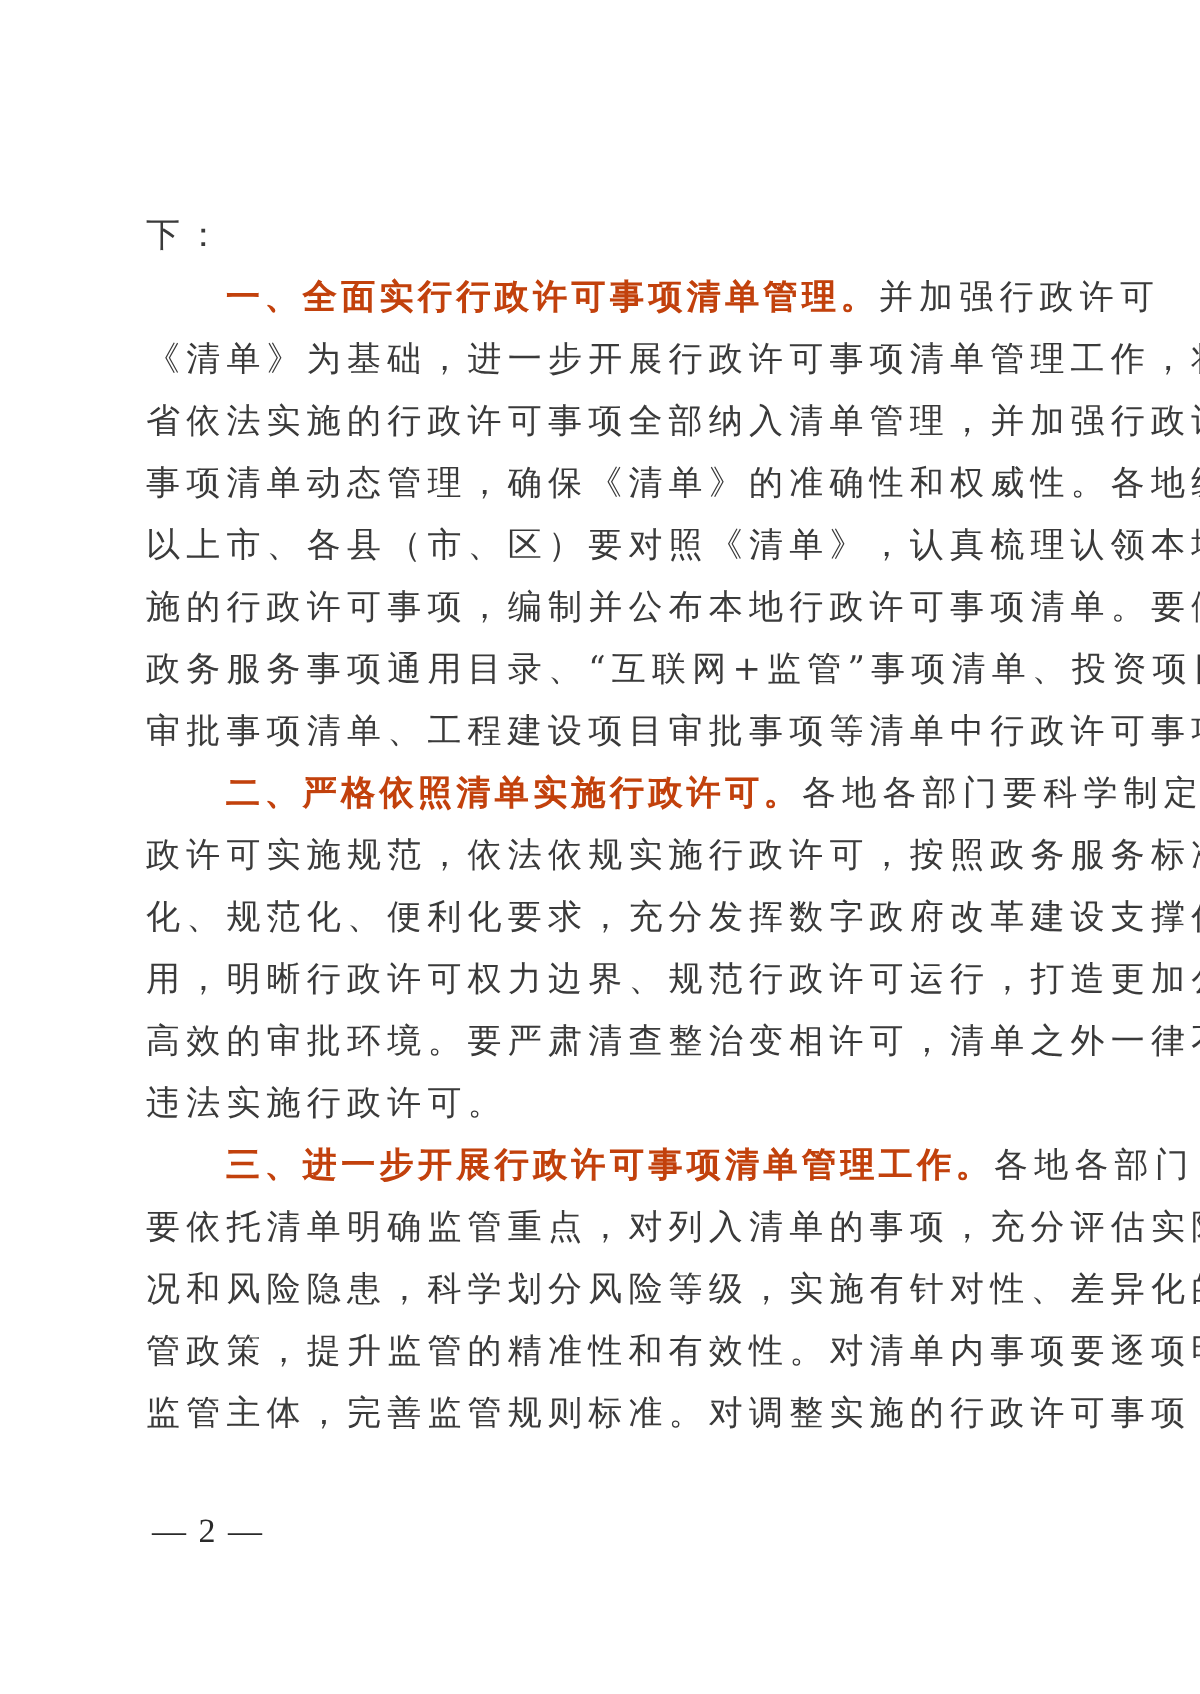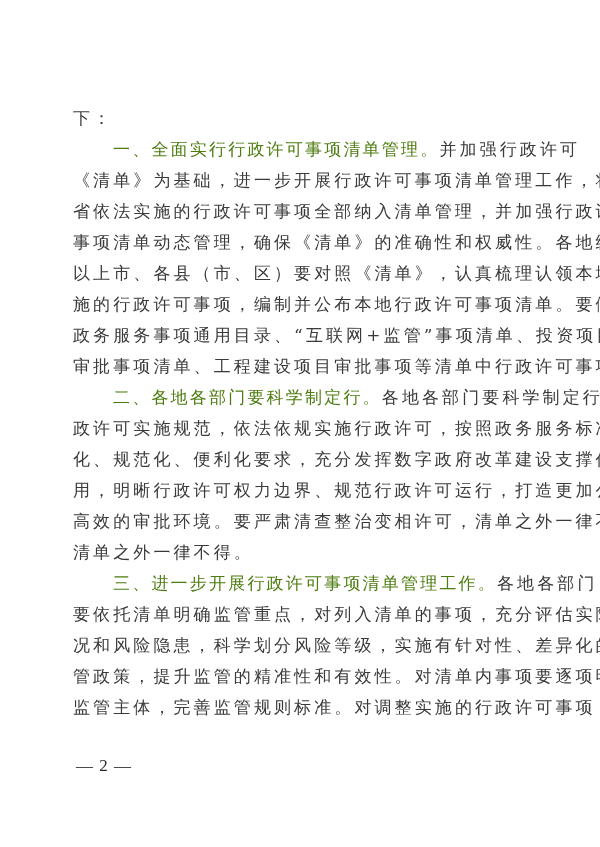--- a/index.html
+++ b/index.html
@@ -35,22 +35,22 @@
       letter-spacing: 3.1px;
       color: #3a3a3a;
       white-space: nowrap;
       overflow: visible;
     }
     .line.indent {
       padding-left: 40px;
     }
     .heading {
       font-family: "DejaVu Sans", "Liberation Sans", sans-serif;
-      font-weight: normal;
-      color: #4d7c0f;
+      font-weight: bold;
+      color: #c2410c;
       letter-spacing: 2.2px;
     }
     .page-number {
       position: absolute;
       left: 76px;
       top: 756px;
       font-size: 17px;
       color: #2a2a2a;
       font-family: "Liberation Serif", "DejaVu Serif", serif;
       letter-spacing: 1px;
@@ -68,27 +68,27 @@
       <span class="heading">一、全面实行行政许可事项清单管理。</span><span>并加强行政许可</span>
     </div>
     <div class="line"><span>《清单》为基础，进一步开展行政许可事项清单管理工作，将全</span></div>
     <div class="line"><span>省依法实施的行政许可事项全部纳入清单管理，并加强行政许可</span></div>
     <div class="line"><span>事项清单动态管理，确保《清单》的准确性和权威性。各地级</span></div>
     <div class="line"><span>以上市、各县（市、区）要对照《清单》，认真梳理认领本地实</span></div>
     <div class="line"><span>施的行政许可事项，编制并公布本地行政许可事项清单。要做好</span></div>
     <div class="line"><span>政务服务事项通用目录、“互联网+监管”事项清单、投资项目</span></div>
     <div class="line"><span>审批事项清单、工程建设项目审批事项等清单中行政许可事项的</span></div>
     <div class="line indent">
-      <span class="heading">二、各地各部门要科学制定行。</span><span>各地各部门要科学制定行</span>
+      <span class="heading">二、严格依照清单实施行政许可。</span><span>各地各部门要科学制定行</span>
     </div>
     <div class="line"><span>政许可实施规范，依法依规实施行政许可，按照政务服务标准</span></div>
     <div class="line"><span>化、规范化、便利化要求，充分发挥数字政府改革建设支撑作</span></div>
     <div class="line"><span>用，明晰行政许可权力边界、规范行政许可运行，打造更加公平</span></div>
     <div class="line"><span>高效的审批环境。要严肃清查整治变相许可，清单之外一律不得</span></div>
-    <div class="line"><span>清单之外一律不得。</span></div>
+    <div class="line"><span>违法实施行政许可。</span></div>
     <div class="line indent">
       <span class="heading">三、进一步开展行政许可事项清单管理工作。</span><span>各地各部门</span>
     </div>
     <div class="line"><span>要依托清单明确监管重点，对列入清单的事项，充分评估实际情</span></div>
     <div class="line"><span>况和风险隐患，科学划分风险等级，实施有针对性、差异化的监</span></div>
     <div class="line"><span>管政策，提升监管的精准性和有效性。对清单内事项要逐项明确</span></div>
     <div class="line"><span>监管主体，完善监管规则标准。对调整实施的行政许可事项，要</span></div>
   </div>
 
   <div class="page-number">— 2 —</div>

